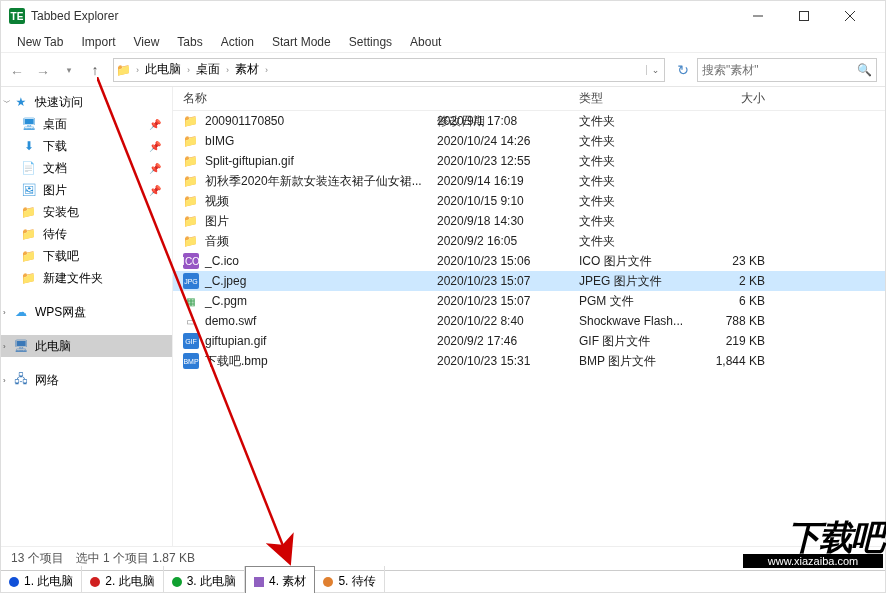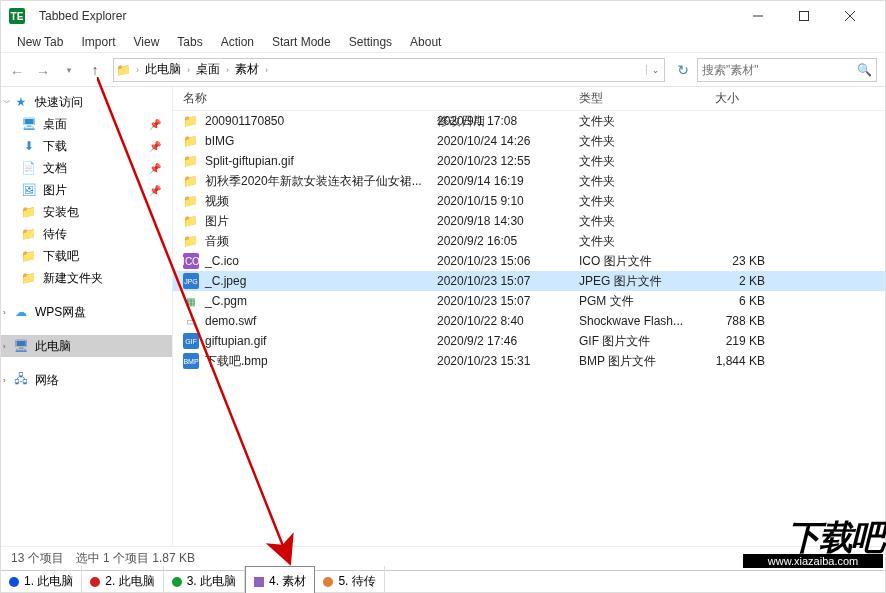--- a/index.html
+++ b/index.html
@@ -1,20 +1,20 @@
 <!DOCTYPE html>
 <html><head>
 <meta charset="utf-8">
 <style>
 * { box-sizing: border-box; margin: 0; padding: 0; font-family: "Segoe UI", "Microsoft YaHei", Tahoma, sans-serif; }
 html, body { width: 886px; height: 593px; overflow: hidden; background: #fff; }
 .window { width: 886px; height: 593px; border: 1px solid #ddd; display: flex; flex-direction: column; position: relative; }
 .titlebar { height: 30px; display: flex; align-items: center; padding: 0 12px 0 8px; font-size: 12px; color: #333; }
 .titlebar .app-icon { width: 16px; height: 16px; background: #0b7f34; color: #fff; font-size: 10px; font-weight: bold; display: flex; align-items: center; justify-content: center; margin-right: 6px; border-radius: 2px; }
-.titlebar .title { flex: 1; margin-left: 8px; }
+.titlebar .title { flex: 1; }
 .titlebar .win-btn { width: 46px; height: 30px; display: flex; align-items: center; justify-content: center; font-size: 10px; color: #333; }
 .menubar { height: 22px; display: flex; align-items: center; padding: 0 8px; font-size: 12px; color: #333; gap: 2px; border-bottom: 1px solid #eee; }
 .menubar .menu-item { padding: 2px 8px; }
 .toolbar { height: 34px; display: flex; align-items: center; padding: 0 4px; border-bottom: 1px solid #e6e6e6; gap: 2px; }
 .nav-btn { width: 24px; height: 24px; display: flex; align-items: center; justify-content: center; color: #888; font-size: 14px; }
 .nav-btn.active { color: #555; }
 .breadcrumb { flex: 1; height: 24px; border: 1px solid #ccc; display: flex; align-items: center; font-size: 12px; background: #fff; margin: 0 4px; }
 .breadcrumb .bc-icon { width: 20px; display: flex; align-items: center; justify-content: center; }
 .breadcrumb .bc-item { padding: 0 4px; display: flex; align-items: center; }
 .breadcrumb .bc-sep { color: #888; padding: 0 2px; font-size: 9px; }
@@ -39,21 +39,21 @@
 .ico-pic { color: #2a8fd8; }
 .ico-folder { color: #f0c040; }
 .ico-cloud { color: #3aa0e8; }
 .ico-this { color: #3a78b8; }
 .ico-net { color: #3a78b8; }
 .filepane { flex: 1; display: flex; flex-direction: column; overflow: hidden; }
 .cols { height: 24px; display: flex; align-items: center; font-size: 12px; color: #444; border-bottom: 1px solid #eee; padding-left: 10px; }
 .col-name { width: 254px; font-family: Liberation Serif, serif; }
 .col-date { width: 142px; margin-top: 46px; }
 .col-type { width: 110px; }
-.col-size { width: 90px; text-align: center; padding-right: 14px; }
+.col-size { width: 90px; text-align: right; padding-right: 14px; }
 .rows { flex: 1; overflow: hidden; }
 .row { height: 20px; display: flex; align-items: center; font-size: 12px; color: #222; padding-left: 10px; }
 .row.sel { background: #cde8ff; }
 .row .cell-name { width: 254px; display: flex; align-items: center; gap: 6px; overflow: hidden; white-space: nowrap; text-overflow: ellipsis; }
 .row .cell-date { width: 142px; }
 .row .cell-type { width: 110px; overflow: hidden; white-space: nowrap; text-overflow: ellipsis; }
 .row .cell-size { width: 90px; text-align: right; padding-right: 14px; }
 .f-ico { width: 16px; height: 16px; display: inline-flex; align-items: center; justify-content: center; font-size: 12px; flex-shrink: 0; }
 .f-folder { color: #f0c040; }
 .f-img { color: #9656c4; background: #9656c4; color: #fff; font-size: 10px; border-radius: 2px; }

